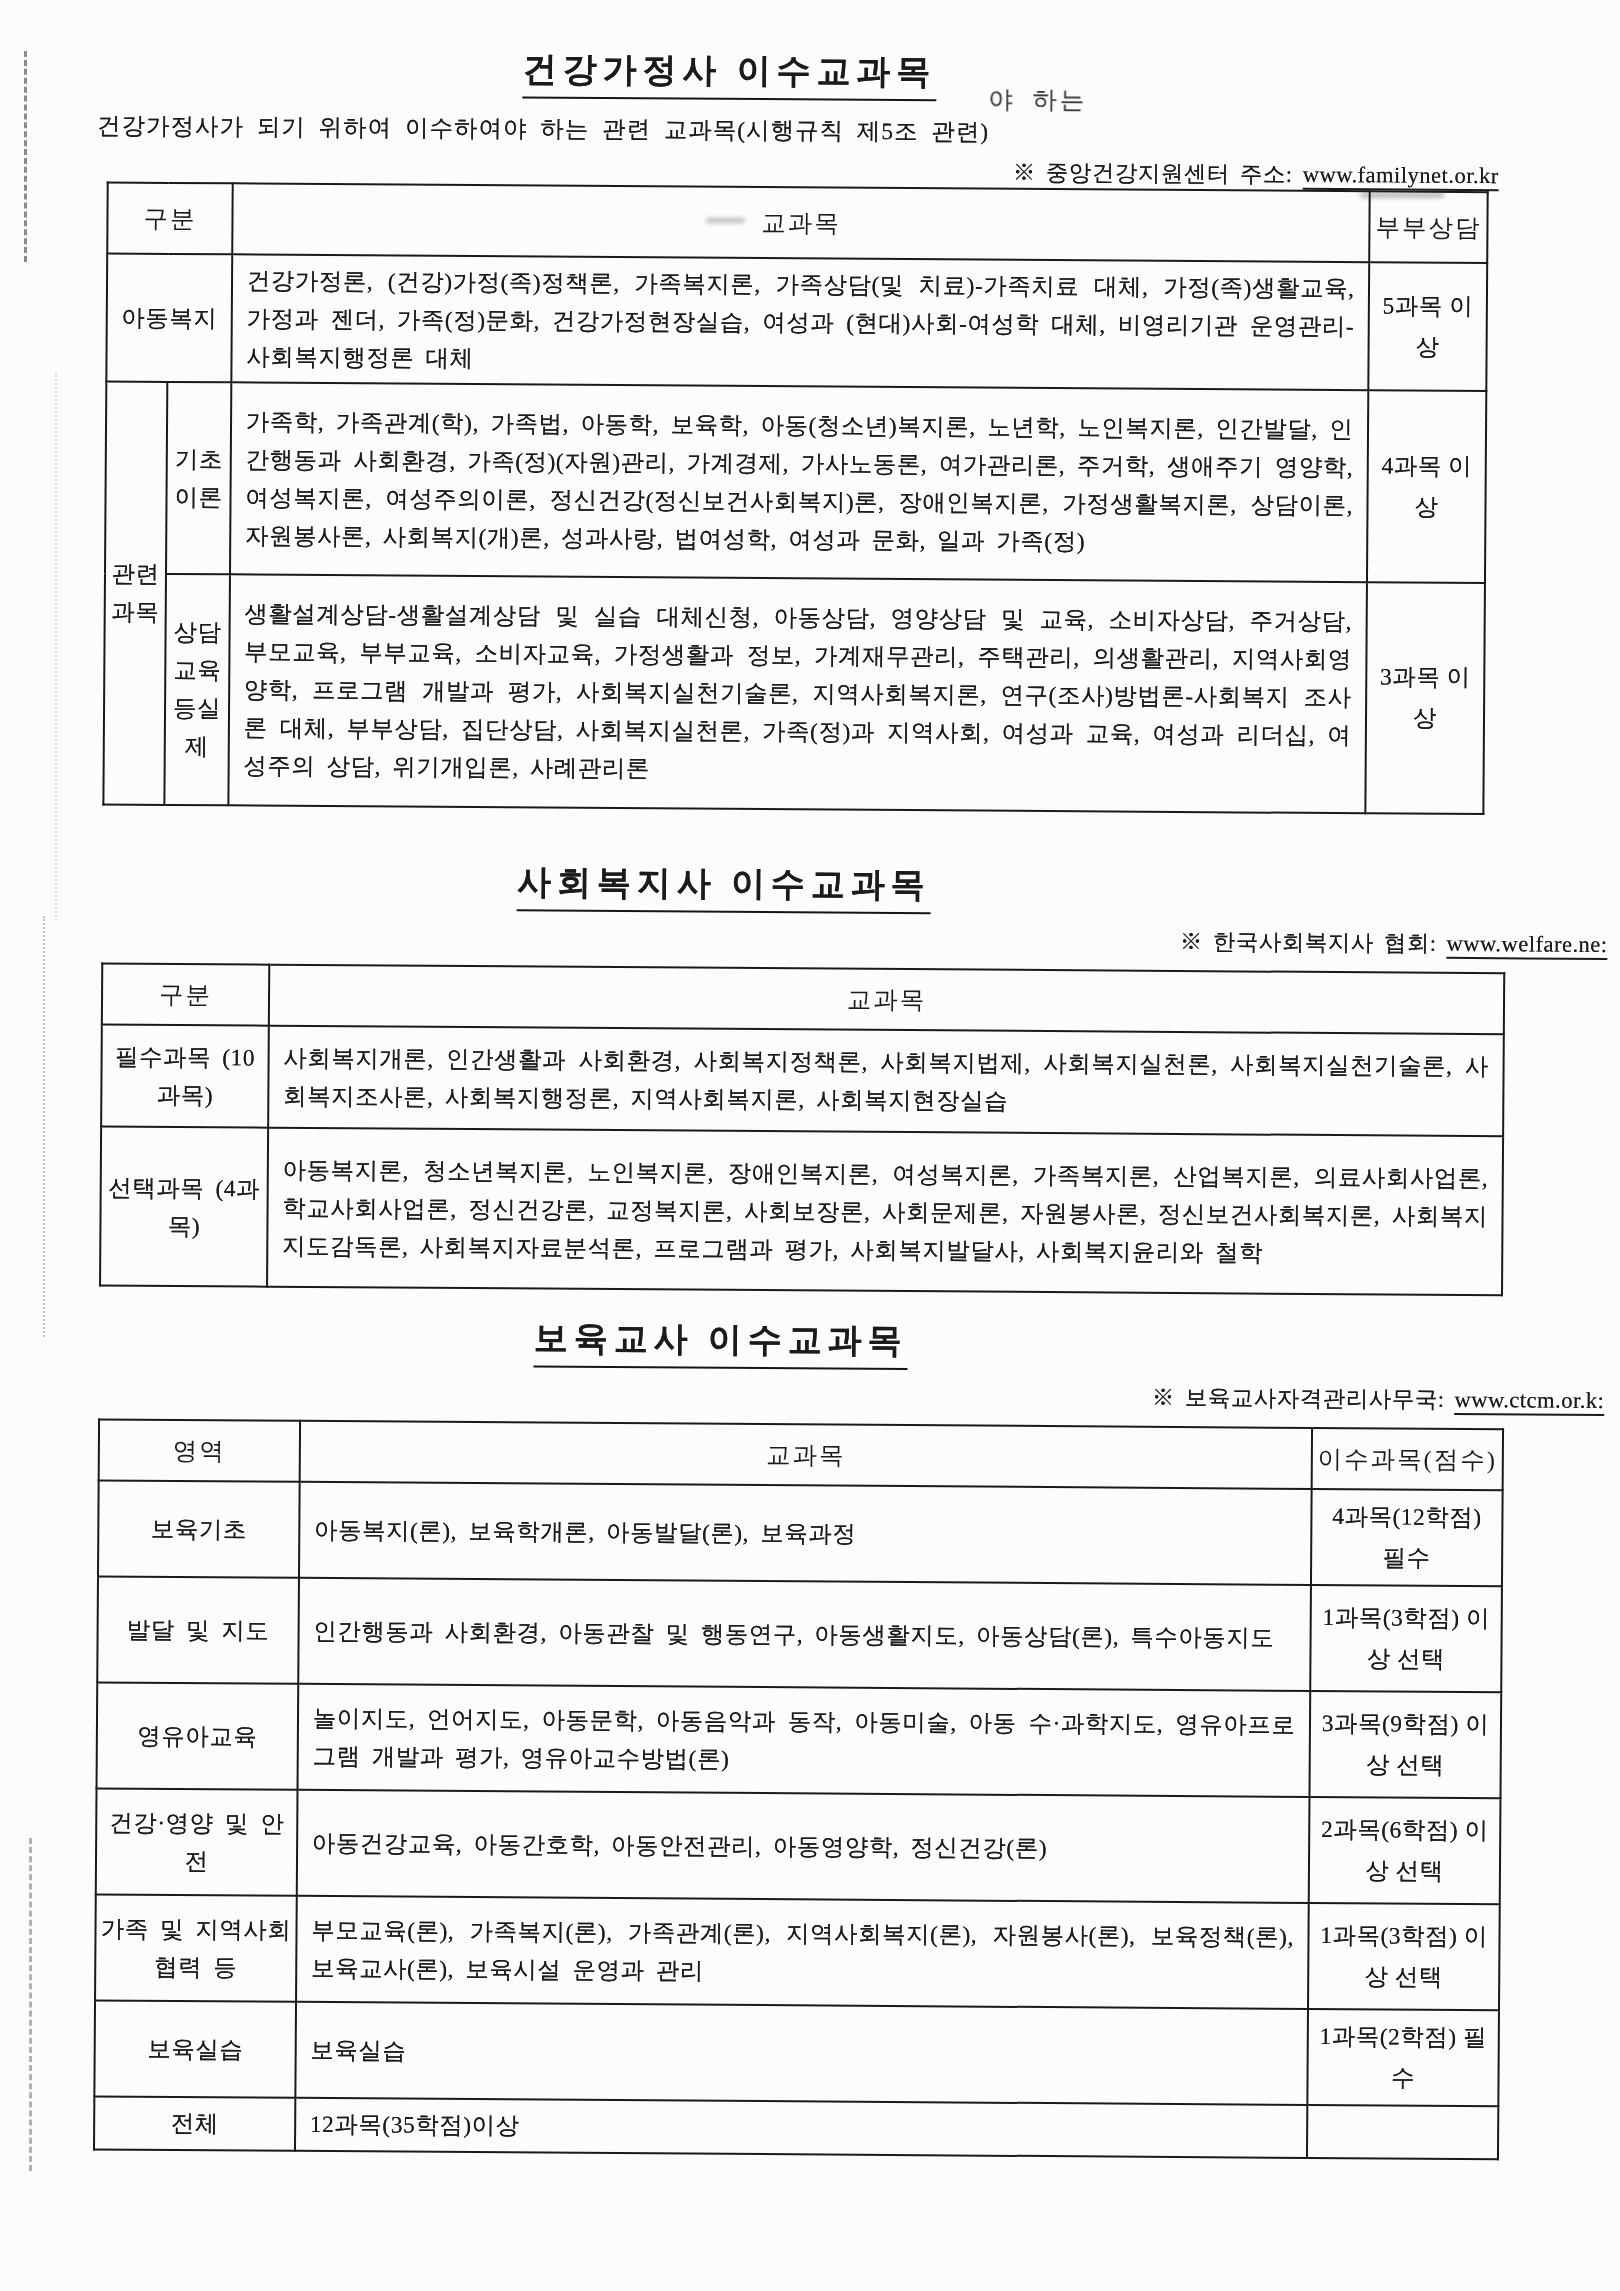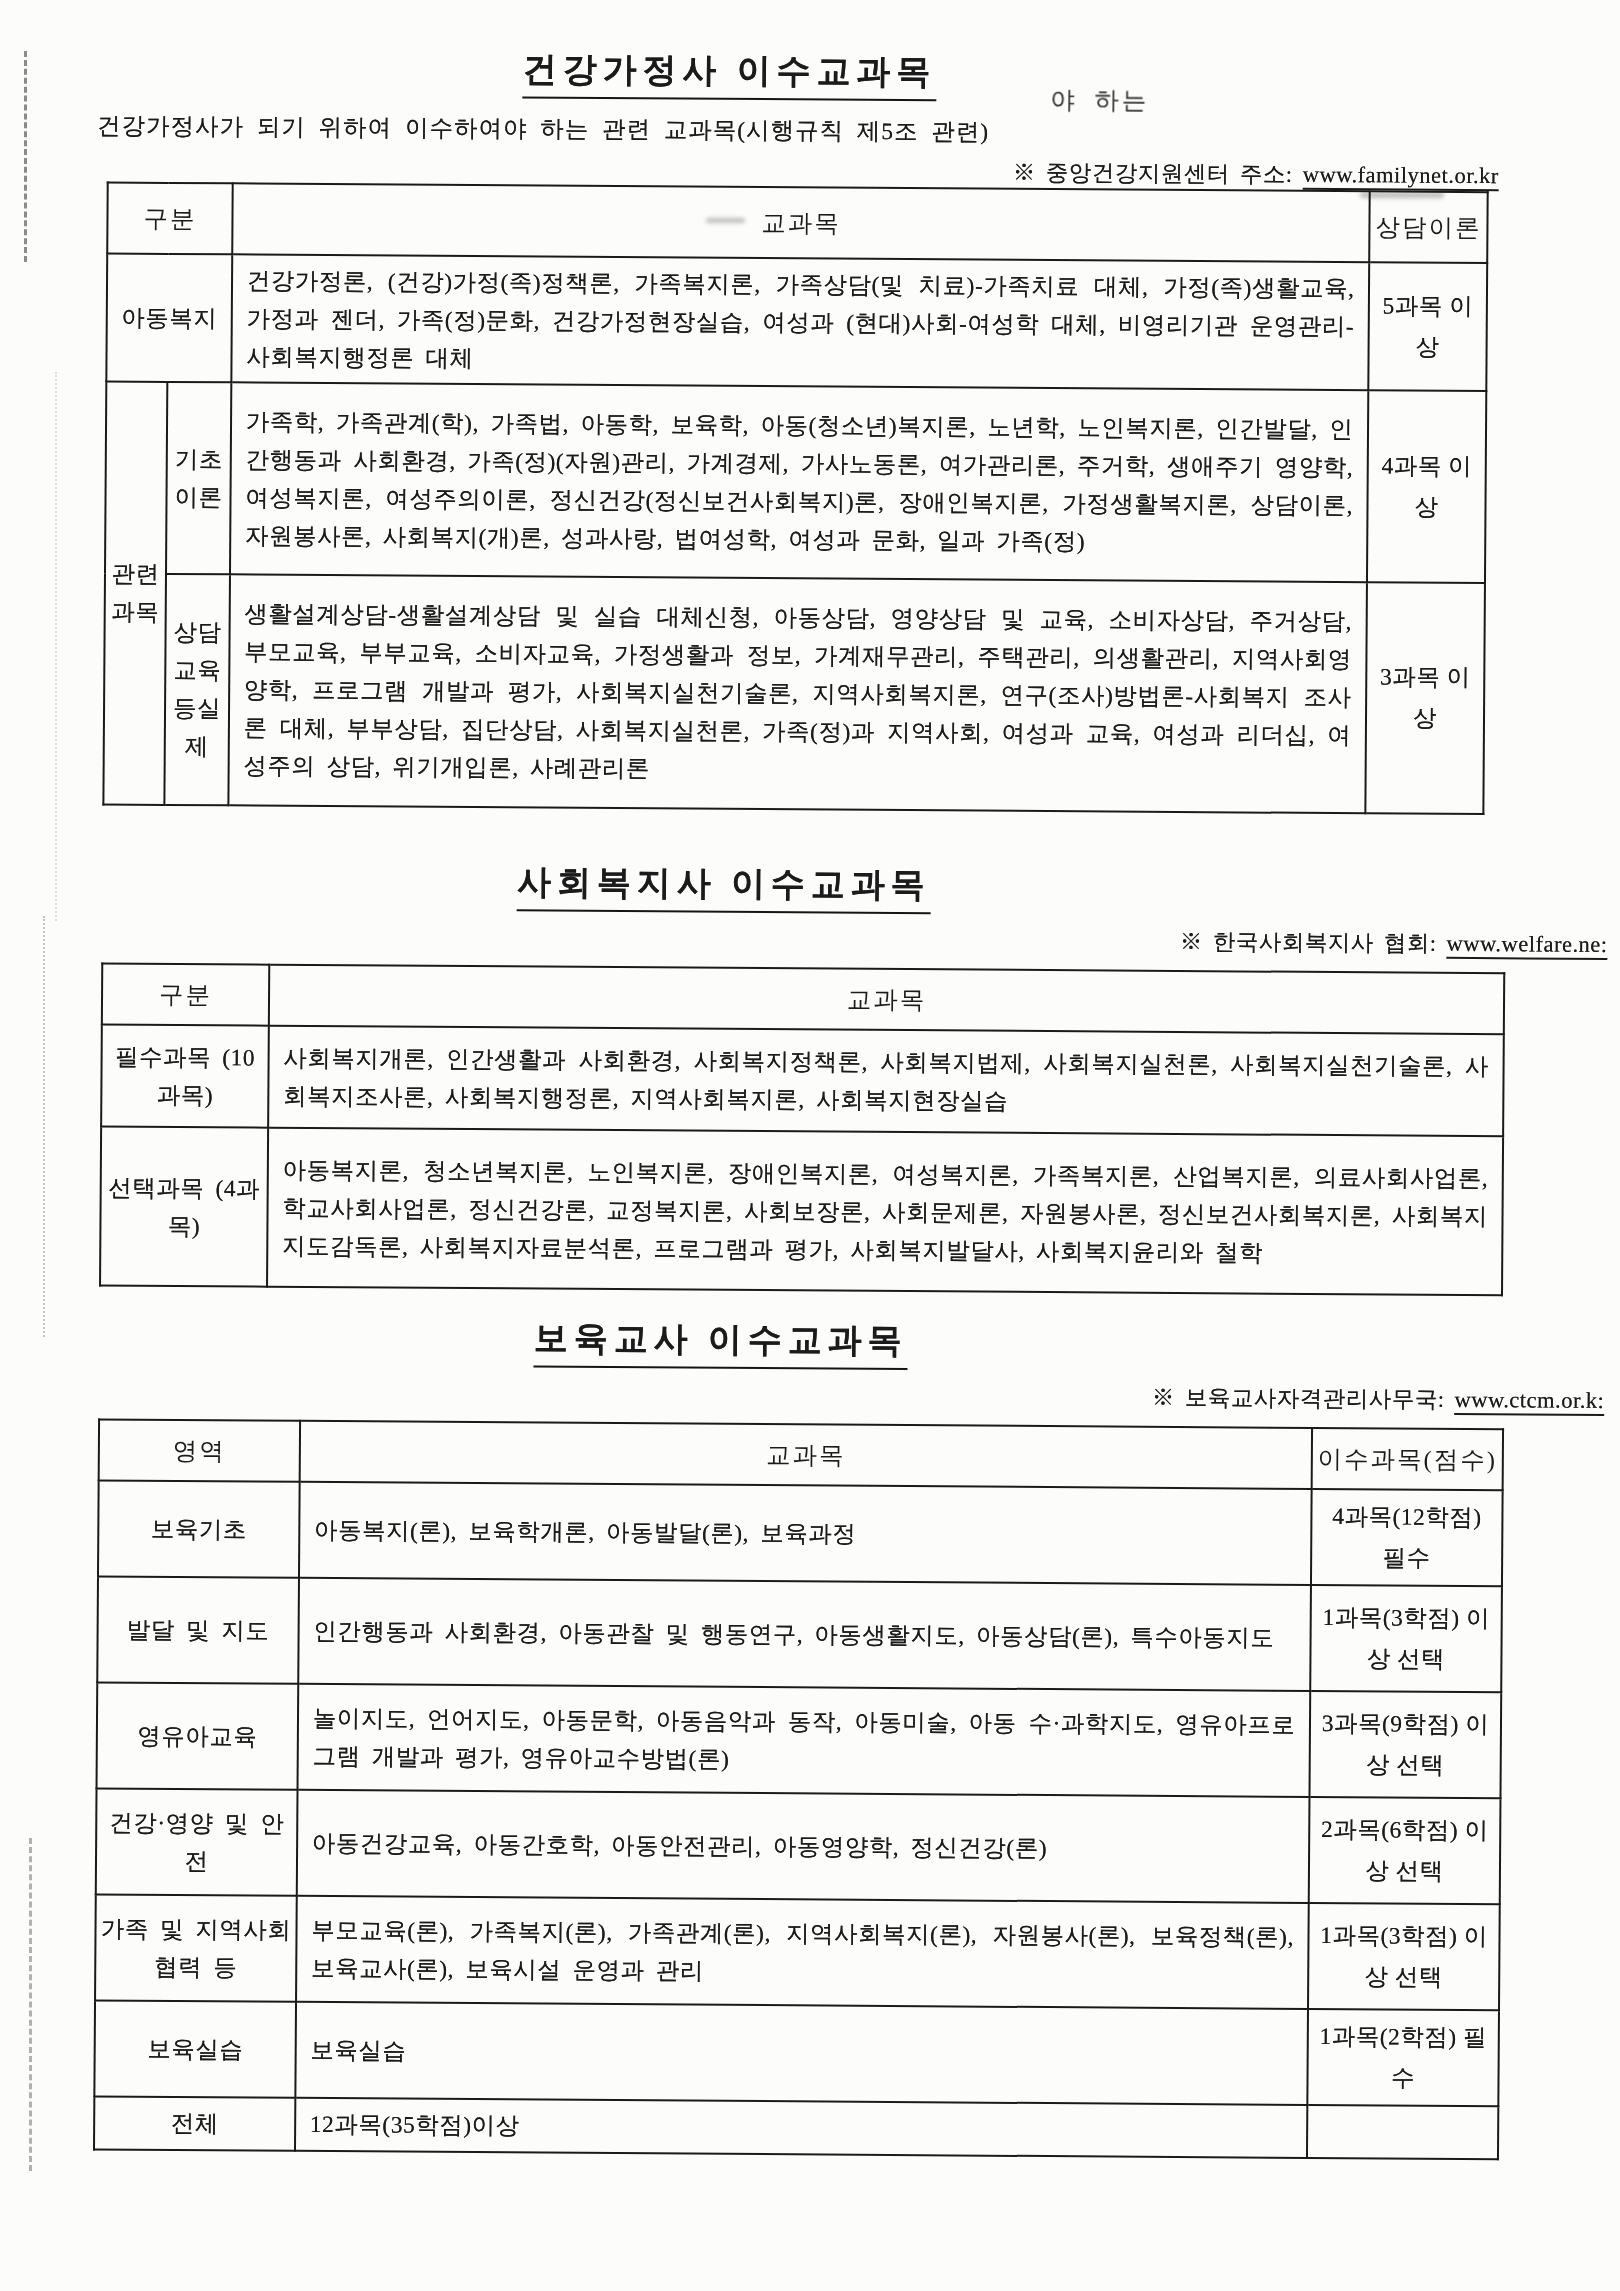--- a/index.html
+++ b/index.html
@@ -64,21 +64,21 @@
     text-align:center;word-spacing:0;
     padding:5.9px 7.8px;line-height:41px;
   }
   .thead-row th{height:57px;}
   .t1{width:1379px;}
   .t2{width:1402px;margin-top:13.7px;}
   .t3{width:1404px;margin-top:13.7px;}
   .h2{margin-top:51px;}
   .h3{margin-top:25.5px;}
   .ghost{
-    position:absolute;left:1051px;top:76px;
+    position:absolute;left:989px;top:76px;
     font-size:24.5px;letter-spacing:2.9px;word-spacing:7.8px;
     color:rgba(40,40,40,.38);
     filter:blur(0.6px);
   }
   .artifact{position:absolute;width:0;}
   .art1{left:23.5px;top:51px;height:211px;border-left:3.9px dashed rgba(45,45,45,.55);}
   .art2{left:43px;top:916px;height:421px;border-left:2px dotted rgba(70,70,70,.30);}
   .art3{left:29px;top:1838px;height:333px;border-left:3.9px dashed rgba(55,55,55,.38);}
   .art4{left:55px;top:372px;height:549px;border-left:2px dotted rgba(80,80,80,.18);}
   .smudge{position:absolute;background:rgba(30,30,30,.28);filter:blur(2px);border-radius:2.9px;}
@@ -113,21 +113,21 @@
       <colgroup>
           <col style="width:61px">
           <col style="width:64px">
           <col style="width:1137px">
           <col style="width:118px">
         </colgroup>
       <tbody>
           <tr class="thead-row">
         <th colspan="2">구분</th>
         <th>교과목</th>
-        <th class="stack">상담이론</th>
+        <th class="stack">부부상담</th>
       </tr>
       <tr style="height:120px">
         <td colspan="2" class="lab txt">아동복지</td>
         <td class="courses txt">건강가정론, (건강)가정(족)정책론, 가족복지론, 가족상담(및 치료)-가족치료 대체, 가정(족)생활교육, 가정과 젠더, 가족(정)문화, 건강가정현장실습, 여성과 (현대)사회-여성학 대체, 비영리기관 운영관리-사회복지행정론 대체</td>
         <td class="num txt">5과목 이상</td>
       </tr>
       <tr style="height:192px">
         <td rowspan="2" class="stack txt">관련과목</td>
         <td class="stack txt">기초이론</td>
         <td class="courses txt">가족학, 가족관계(학), 가족법, 아동학, 보육학, 아동(청소년)복지론, 노년학, 노인복지론, 인간발달, 인간행동과 사회환경, 가족(정)(자원)관리, 가계경제, 가사노동론, 여가관리론, 주거학, 생애주기 영양학, 여성복지론, 여성주의이론, 정신건강(정신보건사회복지)론, 장애인복지론, 가정생활복지론, 상담이론, 자원봉사론, 사회복지(개)론, 성과사랑, 법여성학, 여성과 문화, 일과 가족(정)</td>

